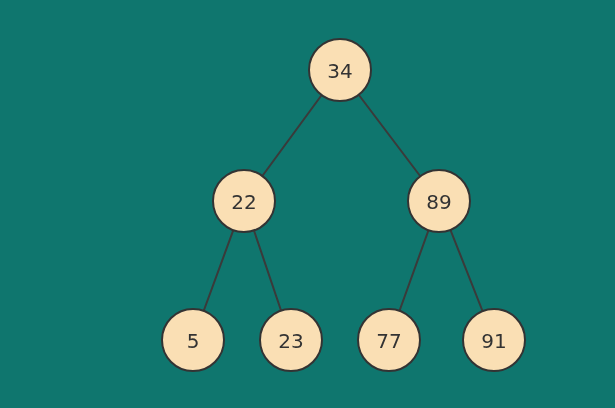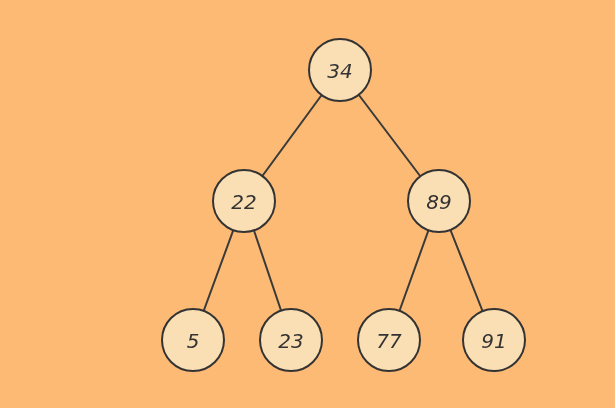--- a/index.html
+++ b/index.html
@@ -7,23 +7,22 @@
     padding: 0;
     background: #ffffff;
   }
   body {
     font-family: "DejaVu Sans", sans-serif;
   }
   #canvas {
     position: relative;
     width: 615px;
     height: 408px;
-    background: #fdba74;
+    background: #0f766e;
     overflow: hidden;
-    font-style: italic;
   }
   #tree-svg {
     position: absolute;
     left: 0;
     top: 0;
     width: 615px;
     height: 408px;
     display: block;
   }
   .tree-edge {

